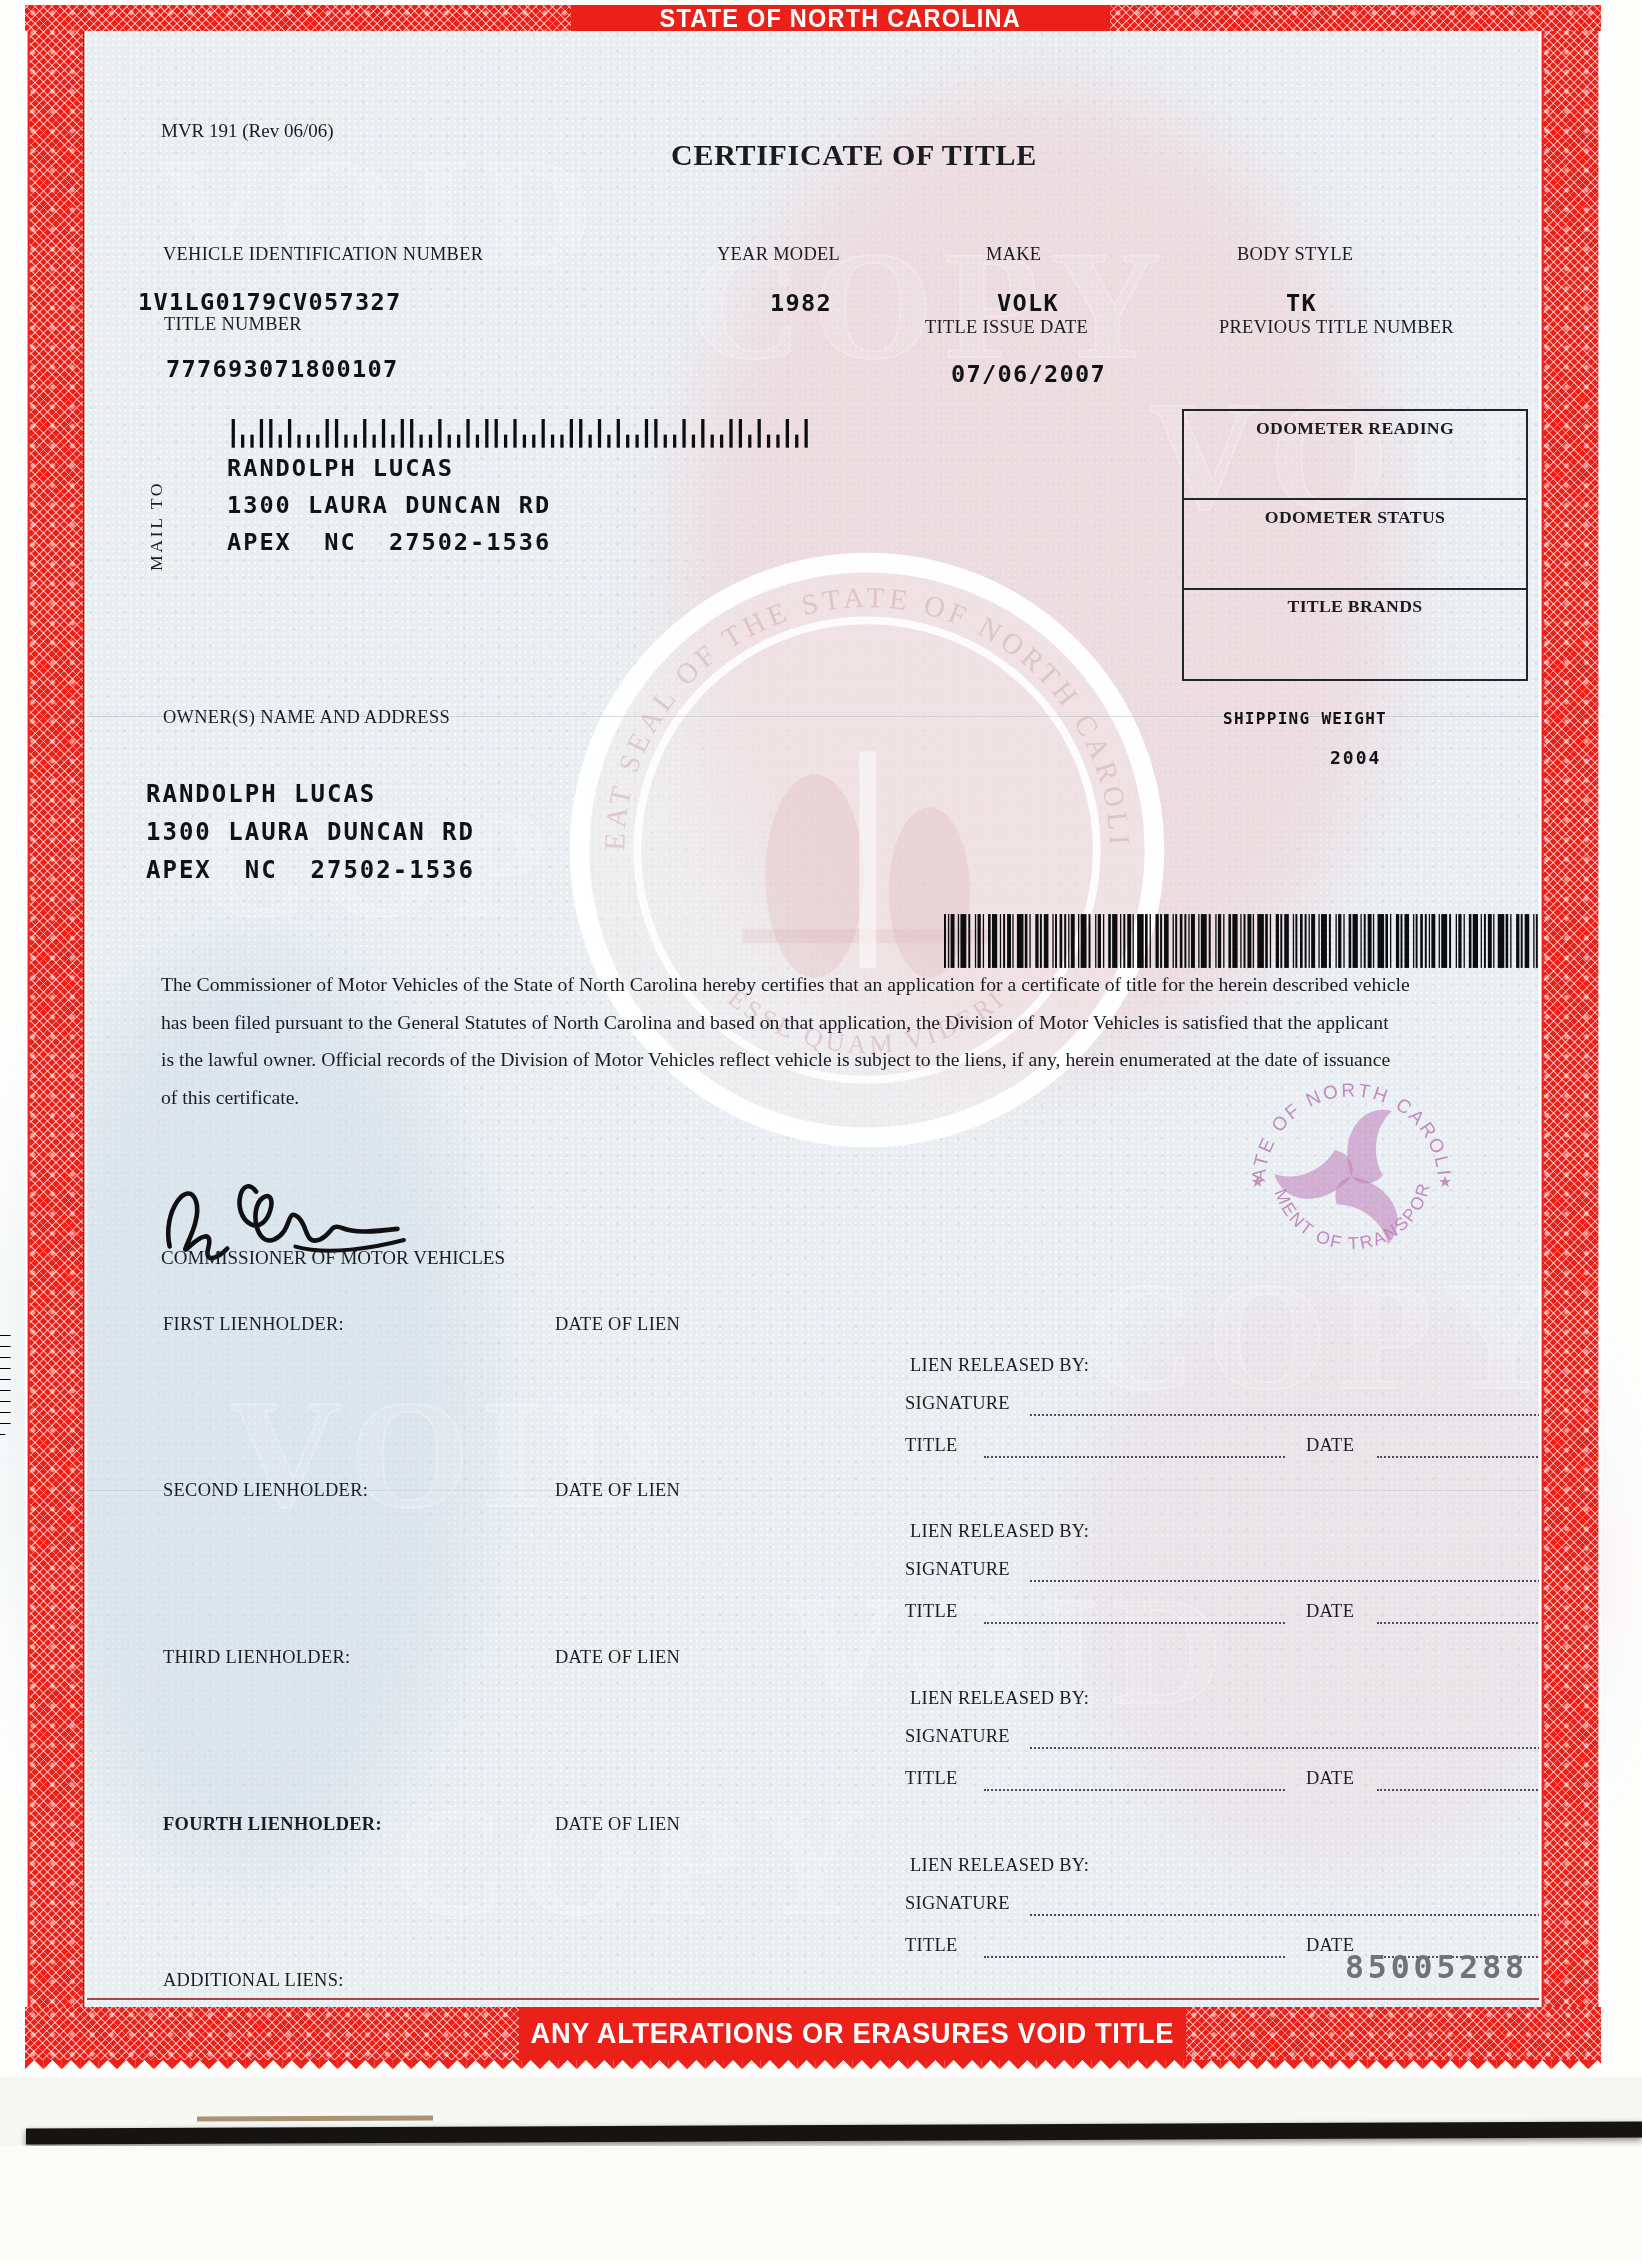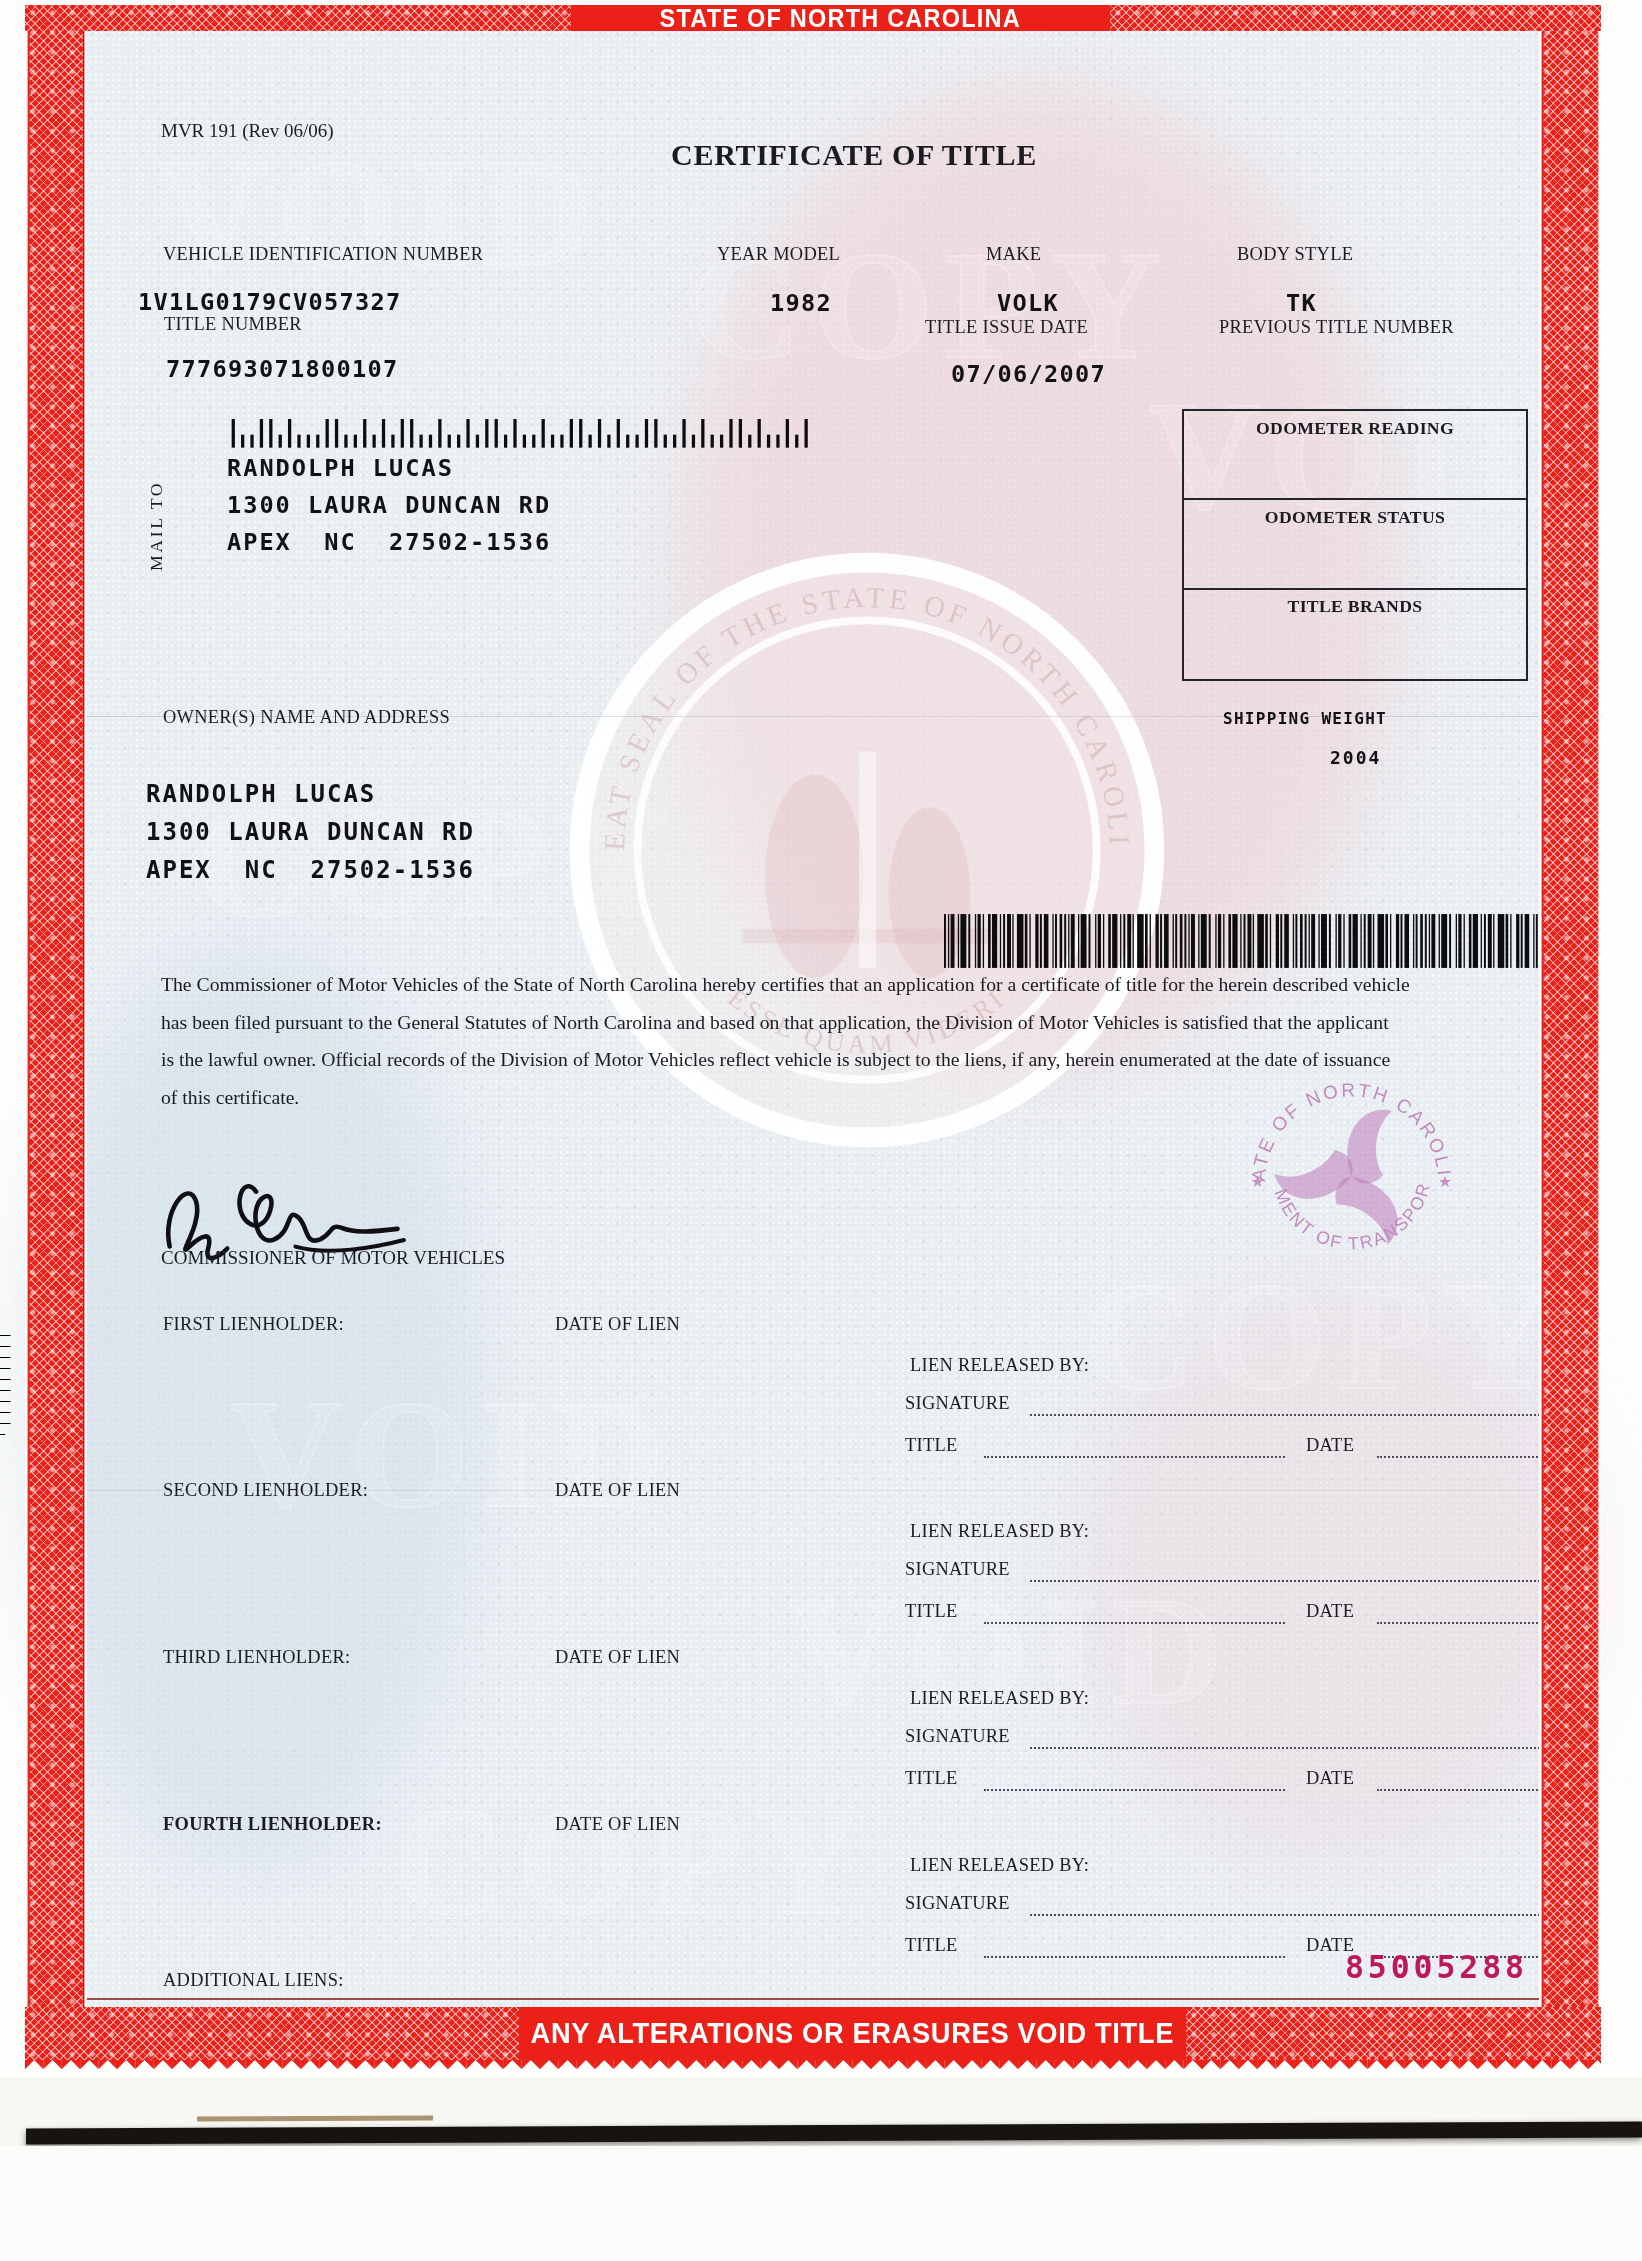--- a/index.html
+++ b/index.html
@@ -402,21 +402,21 @@
     <div class="abs serif lbl" style="left:910px;top:41px;">LIEN RELEASED BY:</div>
     <div class="abs serif lbl" style="left:905px;top:79px;">SIGNATURE</div>
     <div class="abs dotline" style="left:1030px;top:100px;width:546px;"></div>
     <div class="abs serif lbl" style="left:905px;top:121px;">TITLE</div>
     <div class="abs dotline" style="left:984px;top:142px;width:301px;"></div>
     <div class="abs serif lbl" style="left:1306px;top:121px;">DATE</div>
     <div class="abs dotline" style="left:1377px;top:142px;width:200px;"></div>
   </div>
 
   <div class="abs serif lbl" style="left:163px;top:1970px;">ADDITIONAL LIENS:</div>
-  <div class="abs mono" style="left:1345px;top:1949px;font-size:31.5px;letter-spacing:3.9px;color:#be185d;">85005288</div>
+  <div class="abs mono" style="left:1345px;top:1949px;font-size:31.5px;letter-spacing:3.9px;color:#737373;">85005288</div>
   <div class="abs mono" style="left:1223px;top:2019px;font-size:22px;letter-spacing:2px;">107  T1C1070</div>
   <div class="abs" style="left:87px;top:1998px;width:1453px;height:2px;background:rgba(130,18,18,.75);"></div>
 
   <div id="band-left" class="guilloche"></div>
   <div id="band-right" class="guilloche"></div>
 
   <div class="bannerbar" style="top:5.3px;height:26px;">
     <div class="guilloche" style="width:546px;"></div>
     <div class="solid" style="width:539px;">
       <span class="banner-text" style="font-size:25px;letter-spacing:1.3px;">STATE OF NORTH CAROLINA</span>

